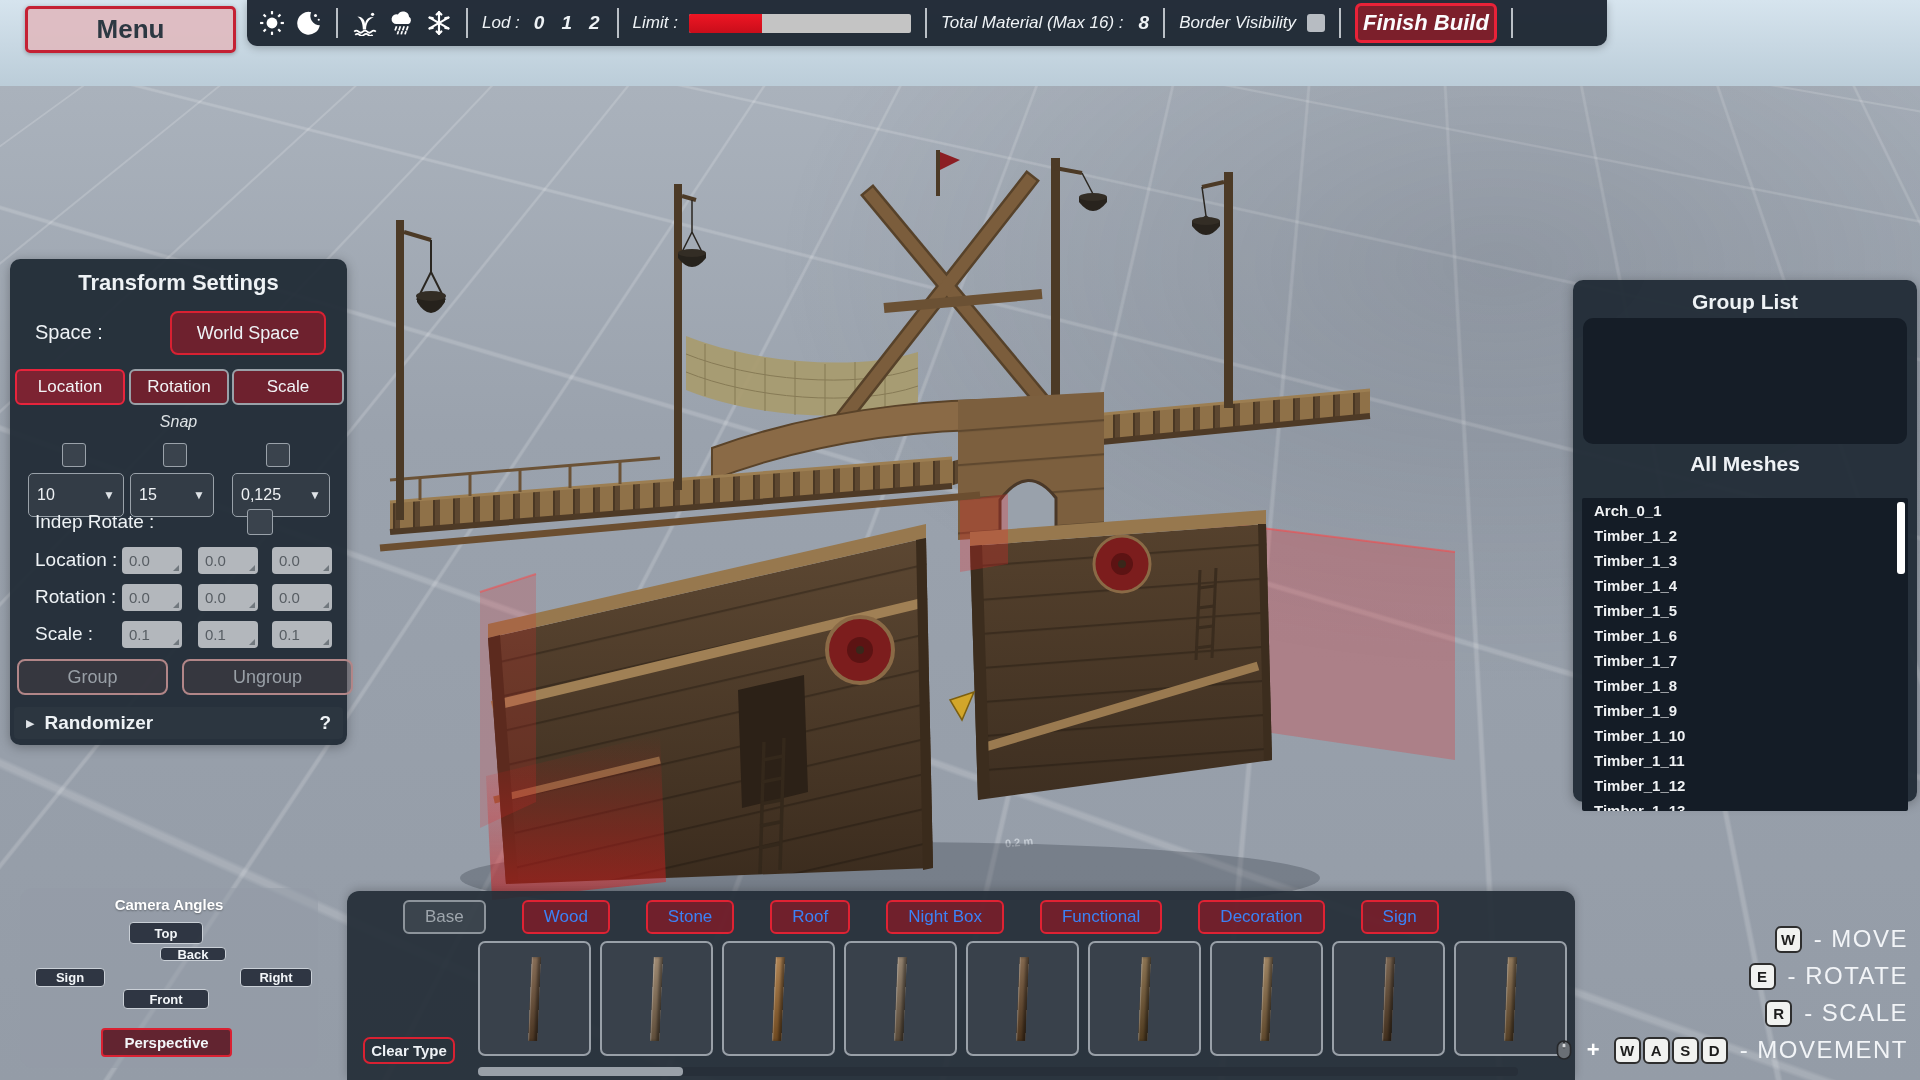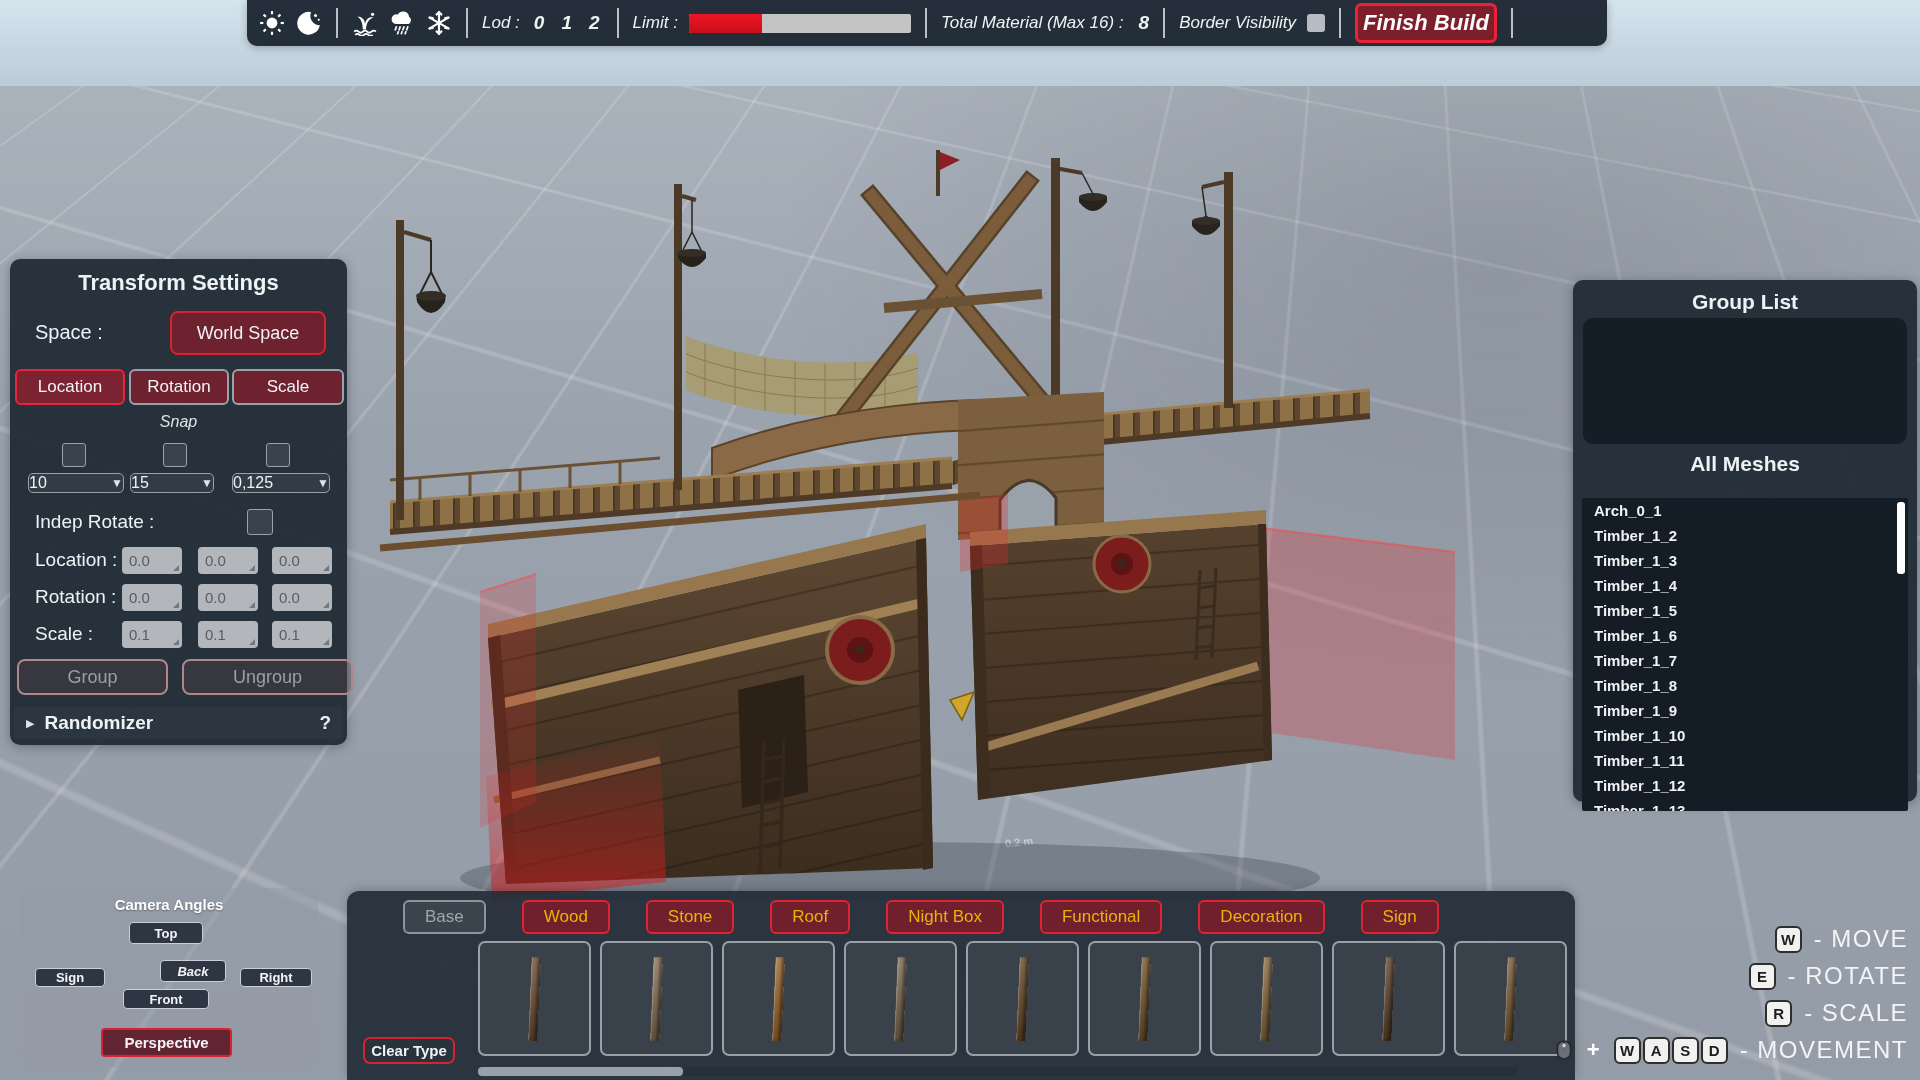--- a/index.html
+++ b/index.html
@@ -44,22 +44,22 @@
   #tp-title{left:0;right:0;top:11px;text-align:center;font-weight:bold;font-size:22px;}
   #space-label{left:25px;top:62px;font-size:20px;}
   #ws-btn{left:160px;top:52px;width:152px;height:40px;border:2px solid #d92132;background:#6e212e;
       border-radius:8px;display:flex;align-items:center;justify-content:center;font-size:18px;}
   .tab-btn{height:36px;top:110px;border-radius:6px;display:flex;align-items:center;justify-content:center;
       font-size:17px;color:#f2f4f6;box-sizing:border-box;}
   .tab-sel{border:2.5px solid #e8243c;background:#7c2332;}
   .tab-red{border:2px solid #9aa1a8;background:#6e212e;}
   #snap-label{left:0;right:0;top:154px;text-align:center;font-style:italic;font-size:16px;color:#dfe3e6;}
   .cb{width:24px;height:24px;background:#3a434d;border:1.5px solid #9aa2aa;border-radius:3px;box-sizing:border-box;}
-  .dd{top:214px;height:20px;background:#333c46;border:1.5px solid #99a1a9;border-radius:5px;
-      display:flex;align-items:center;justify-content:space-between;padding:0 0;box-sizing:border-box;
+  .dd{top:214px;height:44px;background:#333c46;border:1.5px solid #99a1a9;border-radius:5px;
+      display:flex;align-items:center;justify-content:space-between;padding:0 8px;box-sizing:border-box;
       font-size:16px;color:#eef1f4;}
   .dd-arrow{font-size:12px;color:#dfe3e7;}
   #indep-label{left:25px;top:252px;font-size:19px;}
   .row-label{left:25px;font-size:19px;}
   .num{width:60px;height:27px;background:#b3b7bc;border-radius:4px;color:#575d63;font-size:15px;
       line-height:27px;padding-left:7px;box-sizing:border-box;position:absolute;}
   .num::after{content:"";position:absolute;right:3px;bottom:3px;border-left:6px solid transparent;
       border-bottom:6px solid #71787e;}
   .grp-btn{top:400px;height:36px;border:2px solid #b28688;background:rgba(82,66,68,.35);border-radius:8px;
       display:flex;align-items:center;justify-content:center;color:#99a0a7;font-size:18px;box-sizing:border-box;}
@@ -87,21 +87,21 @@
   #mesh-list{left:9px;top:202px;width:326px;height:313px;background:#141c26;border-radius:2px;
       overflow:hidden;margin-top:16px;}
   .mesh-item{padding-left:12px;line-height:25px;font-weight:bold;font-size:15px;color:#f0f2f4;}
   #mesh-scroll{right:3px;top:4px;width:8px;height:72px;background:#fff;border-radius:3px;}
   
   #bp{position:absolute;left:347px;top:891px;width:1228px;height:189px;
       background:rgba(35,45,55,.93);border-radius:12px 12px 0 0;box-shadow:0 -2px 10px rgba(0,0,0,.2);}
   #bp .abs{position:absolute;}
   #cat-tabs{left:56px;top:9px;display:flex;gap:36px;}
   .cat-tab{height:34px;padding:0 20px;border:2.5px solid #e02233;background:rgba(122,30,42,.88);
-      border-radius:6px;display:flex;align-items:center;font-size:17px;color:#eab308;box-sizing:border-box;}
+      border-radius:6px;display:flex;align-items:center;font-size:17px;color:#3b82f6;box-sizing:border-box;}
   .cat-tab-disabled{border-color:#8d949b;background:rgba(130,138,146,.18);color:#9fa6ad;}
   #type-list{left:10px;top:50px;}
   .type-row{display:flex;align-items:center;height:22px;}
   .type-label{font-weight:bold;font-size:15px;width:88px;}
   .cb-light{width:13px;height:13px;background:#b9bec4;border-radius:2px;}
   #clear-btn{left:16px;top:146px;width:92px;height:27px;border:2px solid #d92132;border-radius:7px;
       background:rgba(40,48,58,.5);display:flex;align-items:center;justify-content:center;
       font-weight:bold;font-size:15px;box-sizing:border-box;}
   #thumbs{left:131px;top:50px;width:1092px;height:121px;display:flex;gap:9px;overflow:hidden;}
   .thumb{width:113px;height:115px;flex:none;background:#39414b;border:2px solid #99a0a8;border-radius:7px;
@@ -288,20 +288,21 @@
       <line x1="399" y1="748" x2="419" y2="744"></line>
     </g>
 
     <polygon points="120,492 176,474 176,702 120,728" fill="rgba(232,38,38,.2)"></polygon>
     <line x1="120" y1="492" x2="176" y2="474" stroke="rgba(255,70,70,.5)" stroke-width="2"></line>
     <polygon points="126,676 300,634 306,782 132,800" fill="url(#redGlow)"></polygon>
 
     <polygon points="590,600 614,592 602,620" fill="#d2a62a" stroke="#7c5f10" stroke-width="1.5"></polygon>
   </svg>
 
+  <div id="menu-btn">Menu</div>
 
   <div id="topbar">
     <svg class="wicon" viewBox="0 0 24 24">
       <circle cx="12" cy="12" r="5" fill="#fff"></circle>
       <g stroke="#fff" stroke-width="2">
         <line x1="12" y1="1" x2="12" y2="4"></line>
           <line x1="12" y1="20" x2="12" y2="23"></line>
         <line x1="1" y1="12" x2="4" y2="12"></line>
           <line x1="20" y1="12" x2="23" y2="12"></line>
         <line x1="4.2" y1="4.2" x2="6.3" y2="6.3"></line>
@@ -422,21 +423,21 @@
       <span id="rand-caret">▶</span>
       <span id="rand-label">Randomizer</span>
       <span id="rand-help">?</span>
     </div>
   </div>
 
   <div id="cam">
     <div class="abs" id="cam-title">Camera Angles</div>
     <div class="abs cam-btn" style="left:109px;top:34px;width:74px;height:22px;">Top</div>
     <div class="abs cam-btn" style="left:15px;top:80px;width:70px;height:19px;">Sign</div>
-    <div class="abs cam-btn" style="left:140px;top:72px;width:66px;height:22px;font-style:italic;">Back</div>
+    <div class="abs cam-btn" style="left:140px;top:59px;width:66px;height:14px;">Back</div>
     <div class="abs cam-btn" style="left:220px;top:80px;width:72px;height:19px;">Right</div>
     <div class="abs cam-btn" style="left:103px;top:101px;width:86px;height:20px;">Front</div>
     <div class="abs cam-btn" id="persp-btn" style="left:81px;top:140px;width:131px;height:29px;">Perspective</div>
   </div>
 
   <div id="rp">
     <div class="abs" id="gl-title">Group List</div>
     <div class="abs" id="group-box"></div>
     <div class="abs" id="am-title">All Meshes</div>
     <div class="abs" id="mesh-list">

